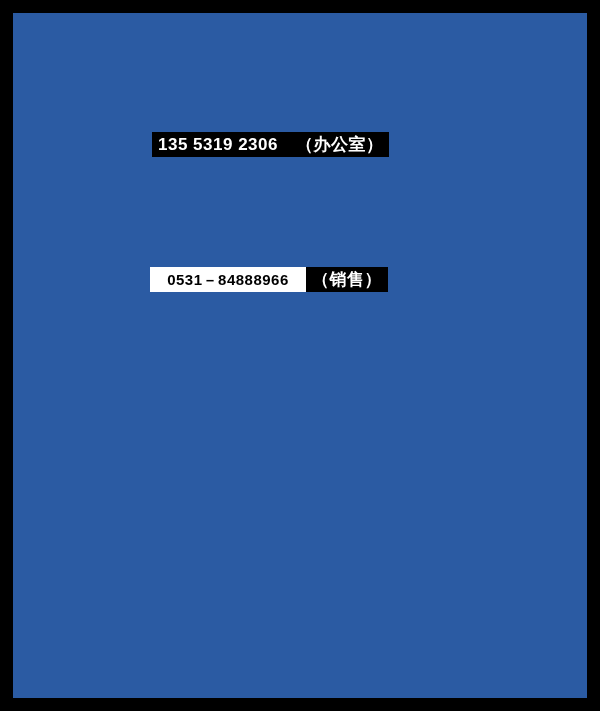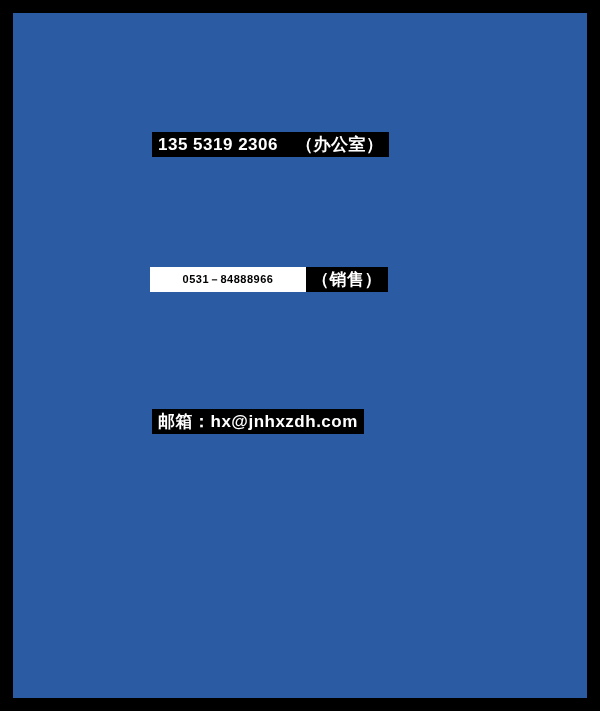--- a/index.html
+++ b/index.html
@@ -41,21 +41,21 @@
     }
     .gap {
       display: inline-block;
       margin-left: 18px;
     }
     .whitebox {
       display: inline-block;
       background: #FFFFFF;
       color: #000000;
       font-weight: 700;
-      font-size: 11px;
+      font-size: 15px;
       width: 156px;
       height: 25px;
       line-height: 25px;
       text-align: center;
       vertical-align: middle;
       letter-spacing: 0.5px;
       overflow: hidden;
     }
     .row1 { left: 139px; top: 119px; }
     .row2 { left: 137px; top: 254px; }
@@ -69,19 +69,16 @@
   <div class="panel">
 
     <div class="row row1">
       <span class="strip"><span>135 5319 2306</span><span class="gap">（办公室）</span></span>
     </div>
 
     <div class="row row2">
       <span class="whitebox"><span>0531－84888966</span></span><span class="strip">（销售）</span>
     </div>
 
-    <div class="row row3">
-      <span class="strip">邮箱：hx@jnhxzdh.com</span>
-    </div>
 
 
   </div>
 </div>
 
 </body></html>

